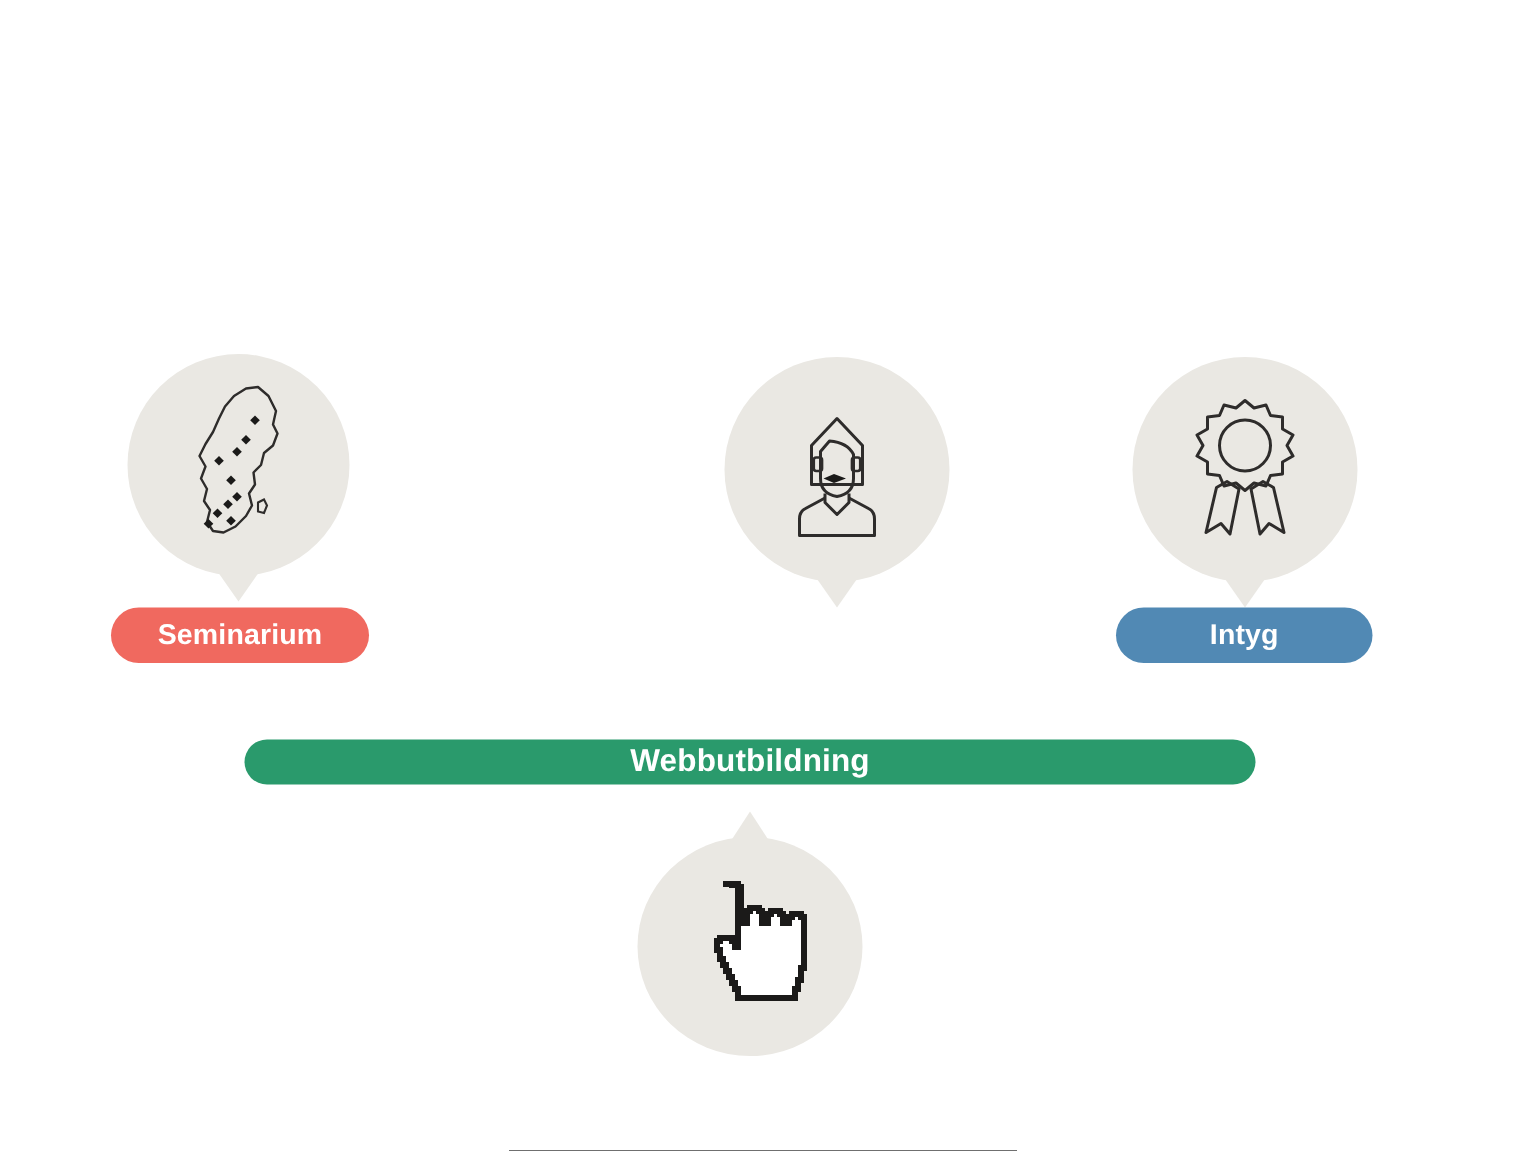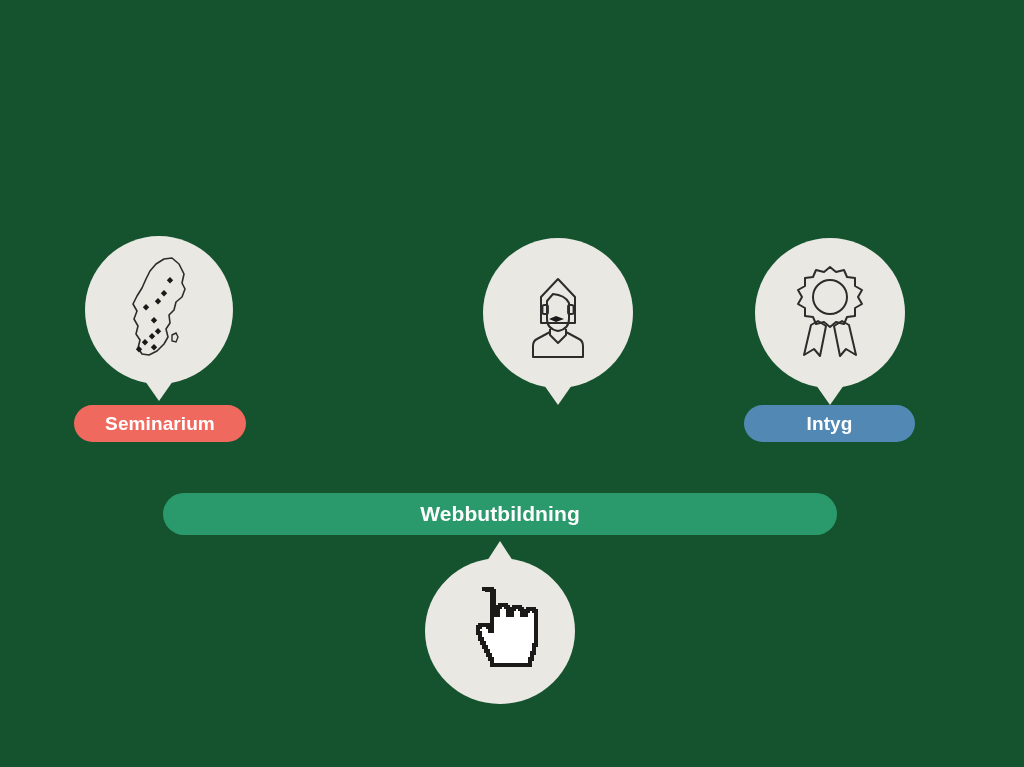--- a/index.html
+++ b/index.html
@@ -8,21 +8,21 @@
     background: #000000;
   }
   body {
     font-family: "Liberation Sans", sans-serif;
     -webkit-font-smoothing: antialiased;
   }
   #canvas {
     position: relative;
     width: 1024px;
     height: 767px;
-    background: #14532d;
+    background: #ffffff;
     overflow: hidden;
   }
 
   
   .bubble {
     position: absolute;
     border-radius: 50%;
     background: #eae8e3;
   }
   .bubble .tail {
@@ -137,21 +137,21 @@
         <path d="M55 58 L62 62 L69 92 L59 86 L53 93 L47 63 Z" fill="none" stroke="#2e2c2b" stroke-width="2" stroke-linejoin="round"></path>
       </svg>
     </div>
     <div class="tail tail-down"></div>
   </div>
 
   <div class="pill pill-blue" style="left:744px; top:405px; width:171px; height:37px; font-size:19px;">
     <span>Intyg</span>
   </div>
 
-  <div class="pill pill-green" style="left:163px; top:493px; width:674px; height:42px; font-size:21px;">
+  <div class="pill pill-green" style="left:163px; top:493px; width:674px; height:30px; font-size:21px;">
     <span>Webbutbildning</span>
   </div>
 
   <div class="bubble" style="left:425px; top:558px; width:150px; height:146px;">
     <div class="tail tail-up"></div>
     <div class="glyph">
       <svg width="80" height="92" viewBox="0 0 40 46" shape-rendering="crispEdges" aria-hidden="true">
         <path d="M11 2 h5 v1 h1 v12 h2 v-4 h1 v-1 h3 v1 h1 v4 h2 v-3 h1 v-1 h3 v1 h1 v3
                  h2 v-2 h1 v-1 h3 v1 h1 v17 h-1 v4 h-1 v3 h-1 v3 h-19 v-3 h-1 v-2 h-1 v-2
                  h-1 v-2 h-1 v-2 h-1 v-2 h-1 v-3 h-1 v-3 h1 v-1 h4 v1 h1 v2 h1 v-20 h1 z" fill="#ffffff" stroke="#1b1a19" stroke-width="2" stroke-linejoin="miter"></path>

